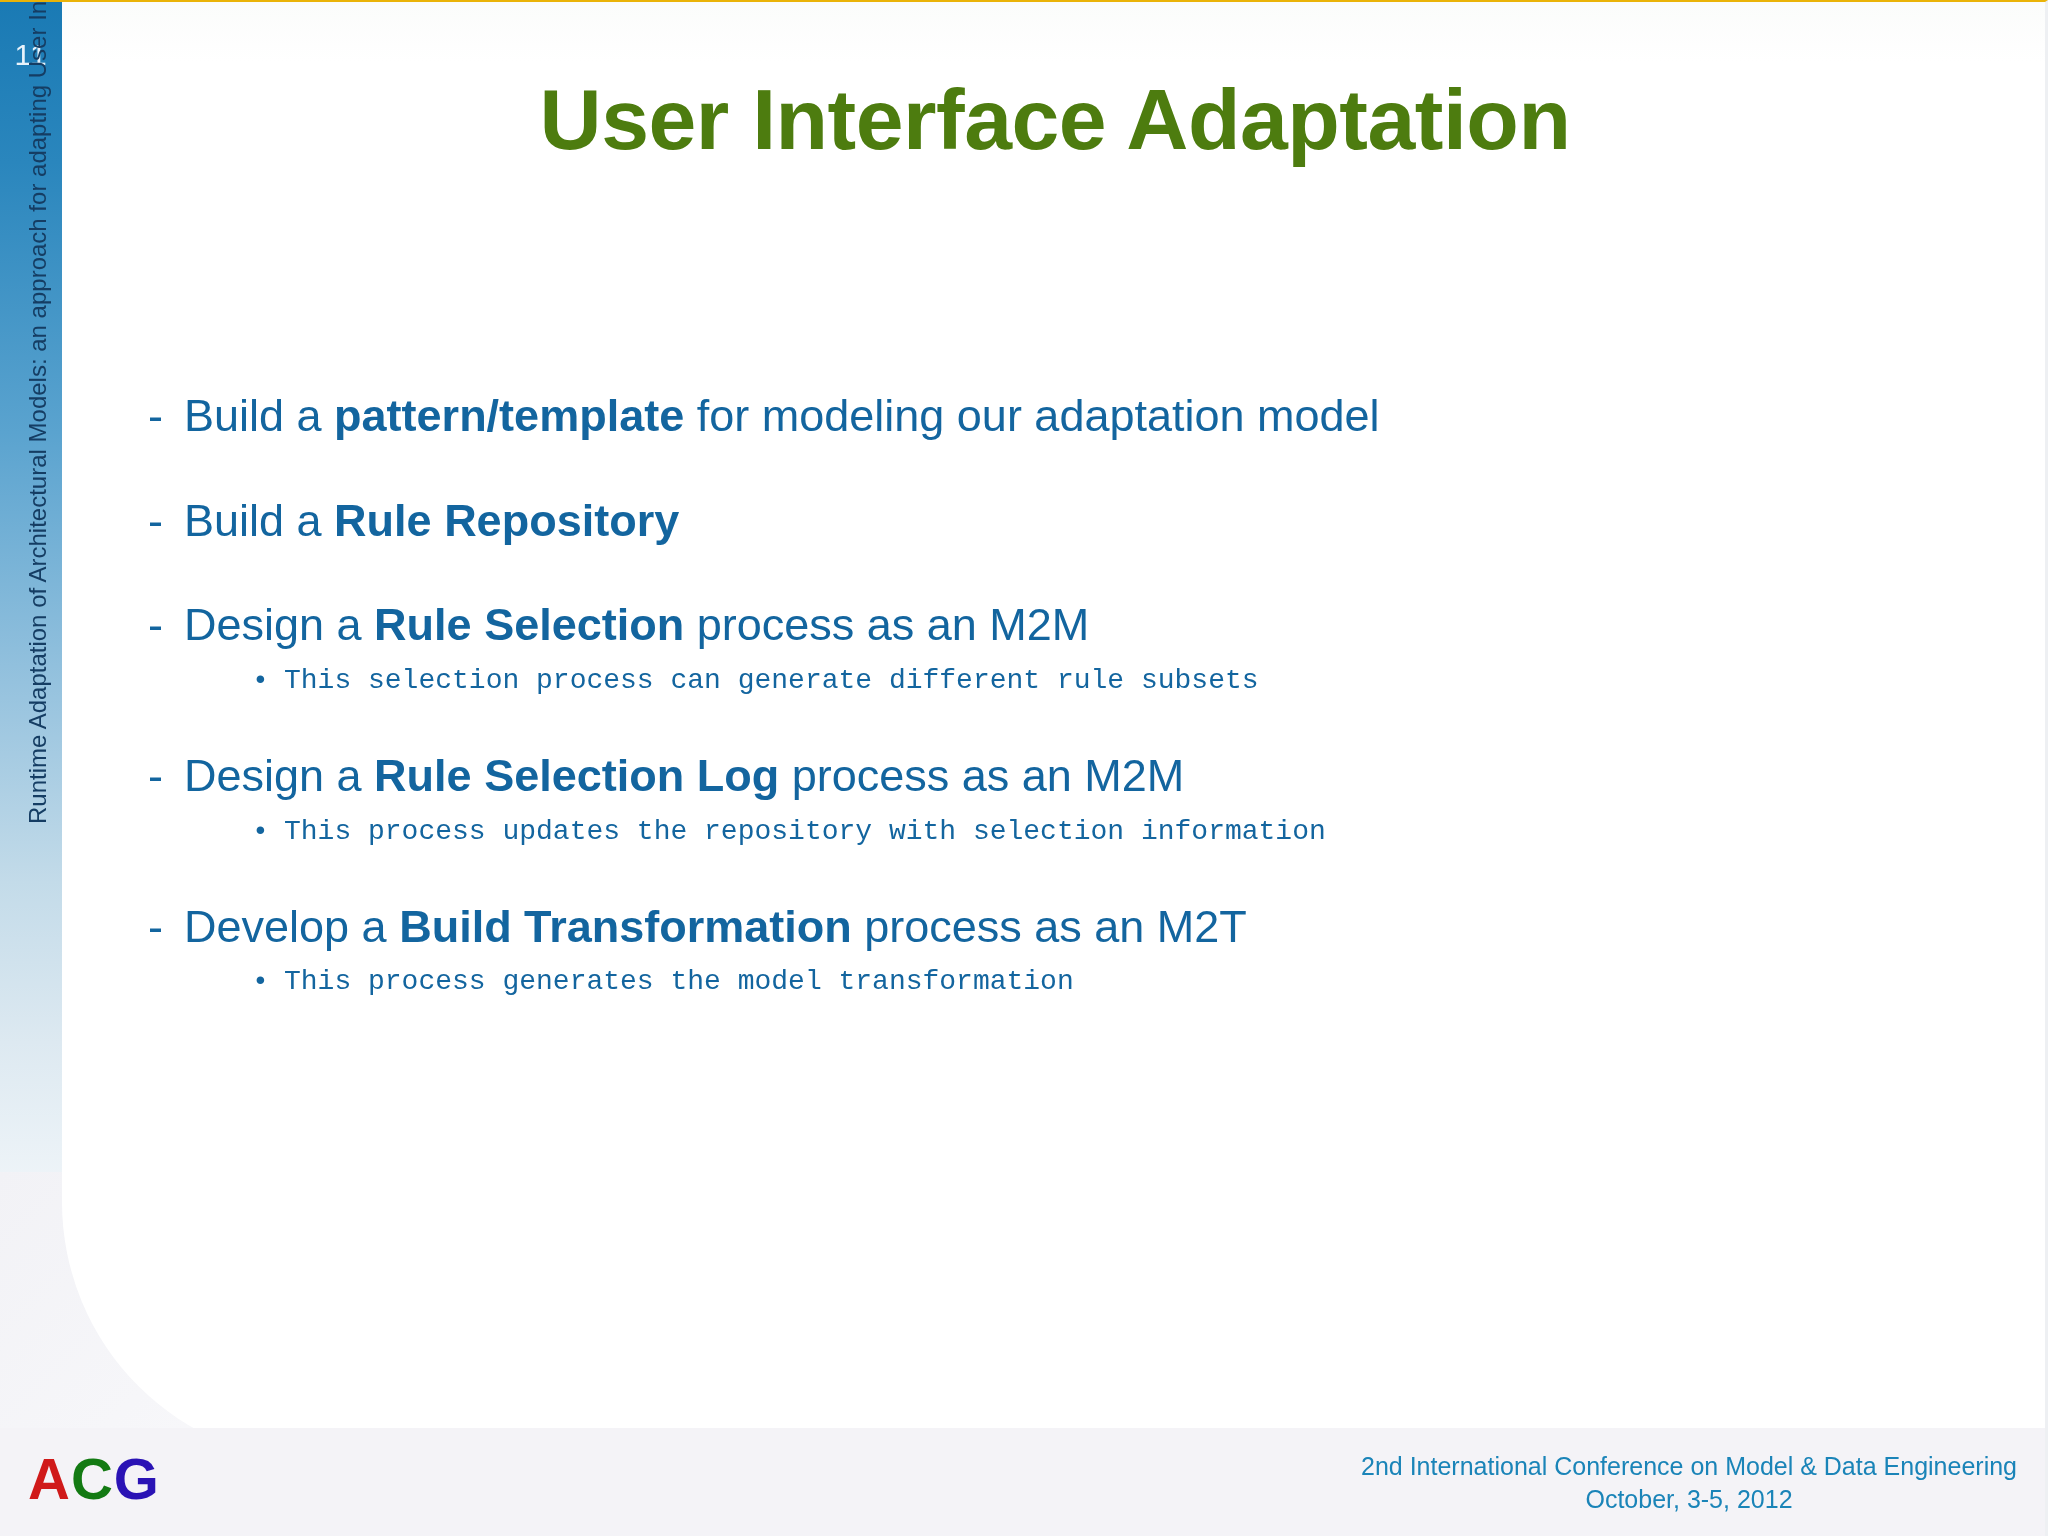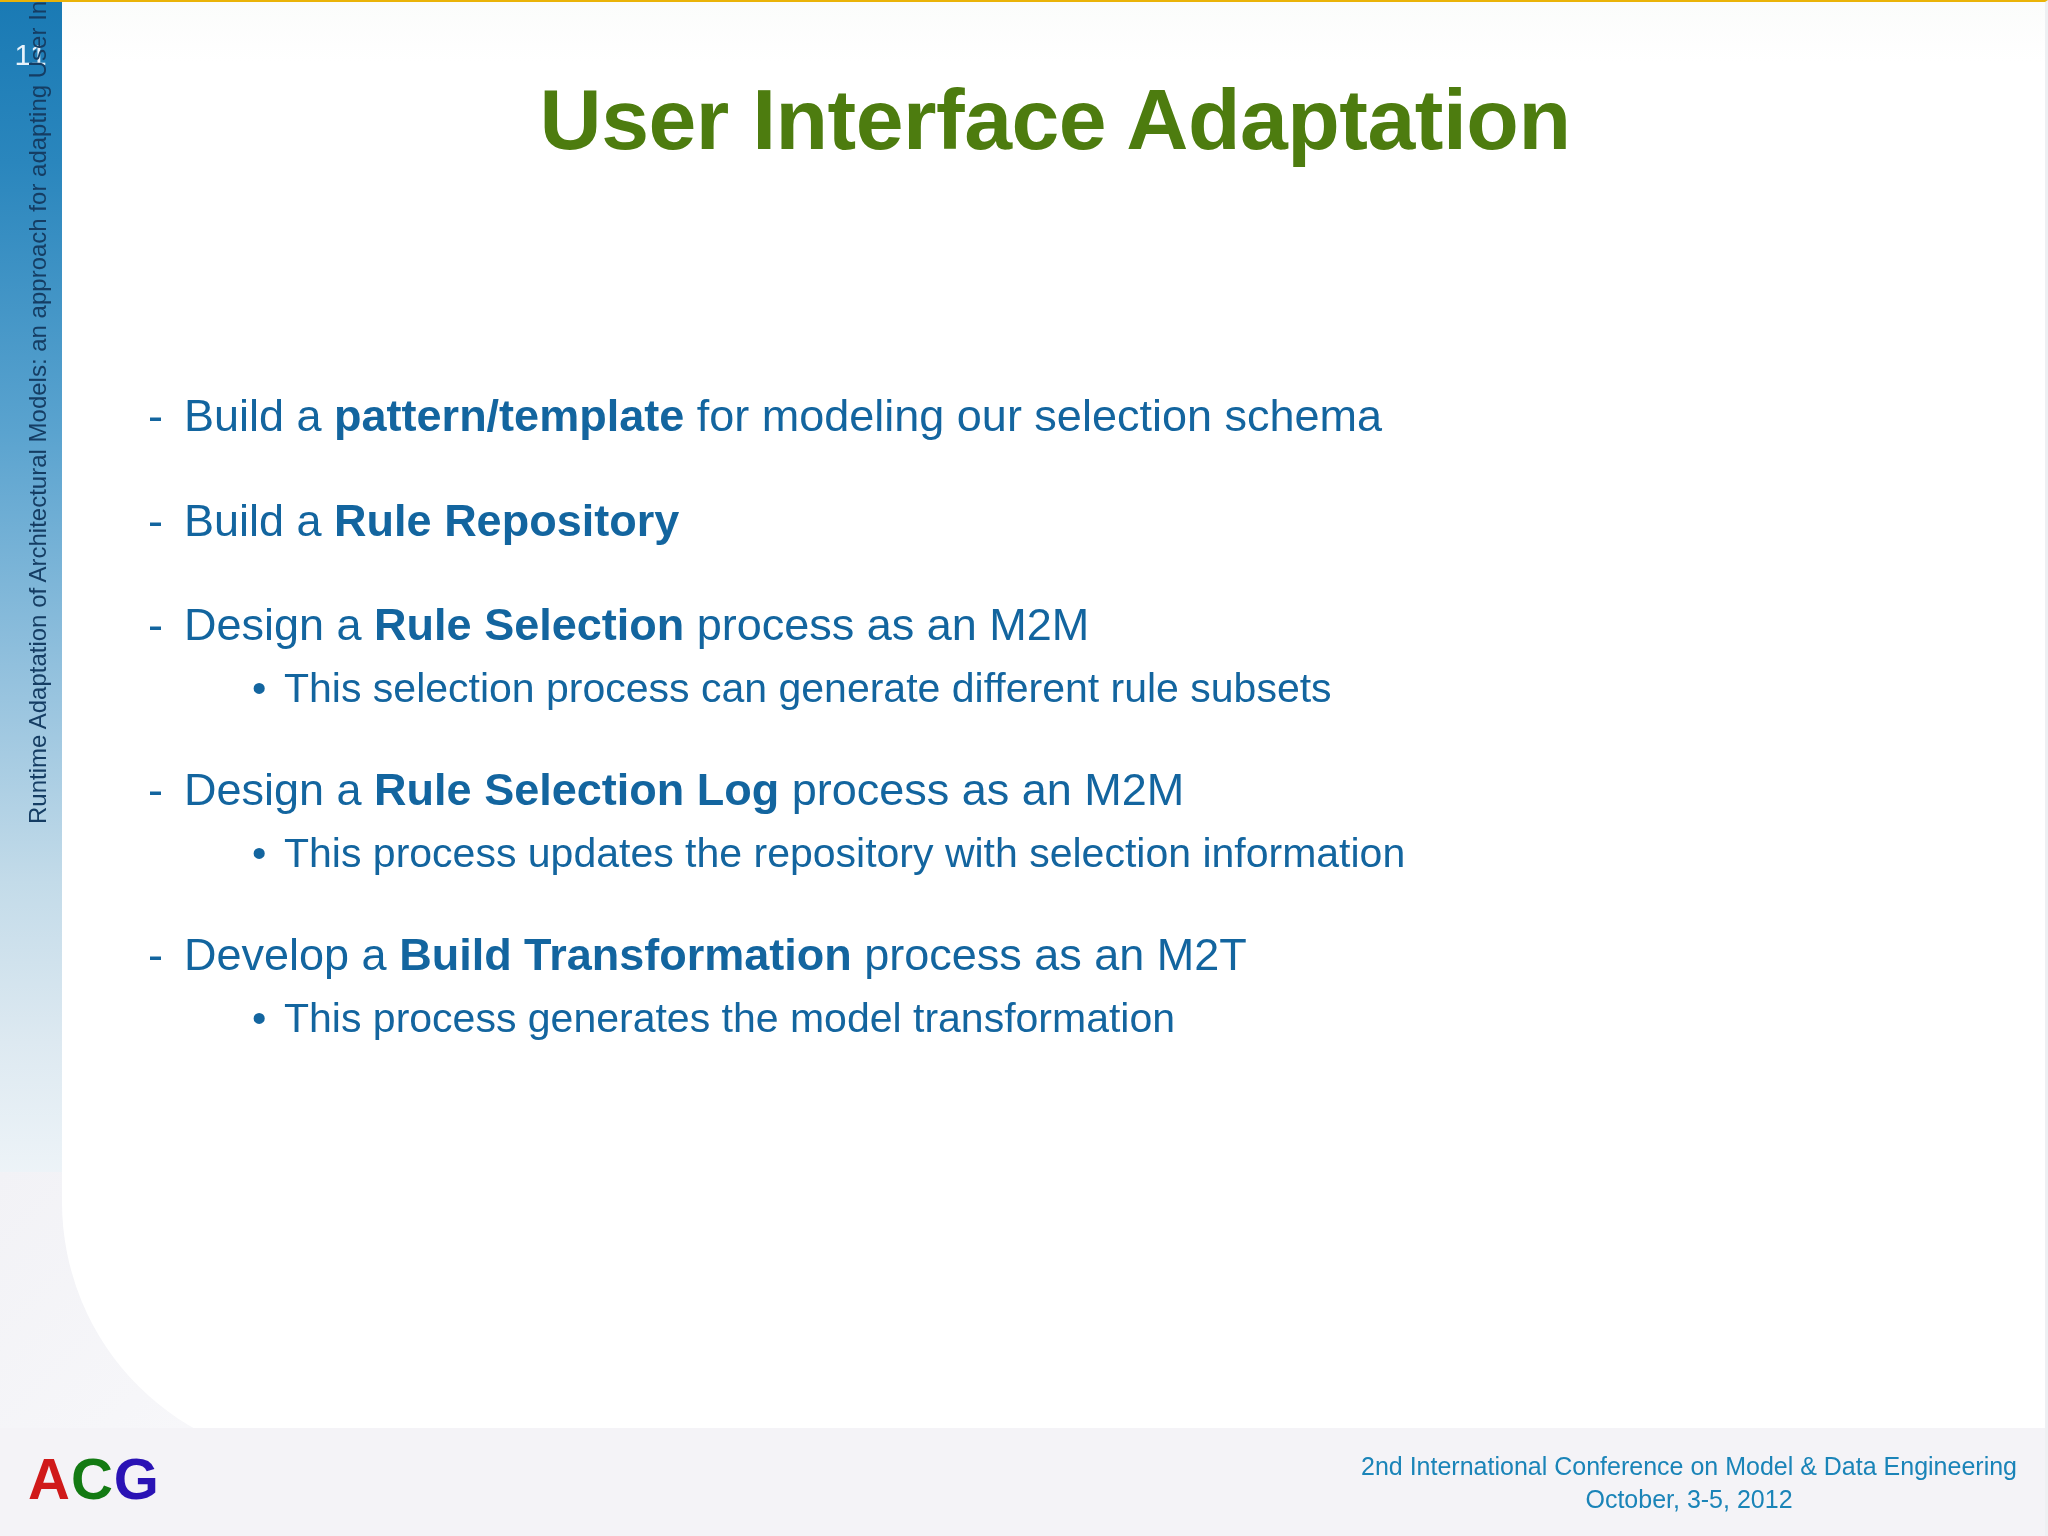--- a/index.html
+++ b/index.html
@@ -174,25 +174,26 @@
   }
   .lvl1 .marker {
     display: inline-block;
     width: 36px;
     color: #13659f;
   }
   .lvl1 b { font-weight: bold; }
 
   .lvl2 {
     position: relative;
-    font-size: 41px;
+    font-size: 28px;
     line-height: 1.08;
     color: #13659f;
     padding-left: 104px;
     white-space: nowrap;
+    font-family: Liberation Mono, monospace;
   }
   .lvl2 .marker {
     display: inline-block;
     width: 32px;
     color: #13659f;
   }
 
   .gap-lg { height: 56px; }
   .gap-sm { height: 16px; }
 </style>
@@ -212,21 +213,21 @@
     <span class="sidebar-title-inner">Runtime Adaptation of Architectural Models: an approach for adapting User Interfaces</span>
   </div>
 
   <div class="corner-panel"></div>
 
   <div class="title">User Interface Adaptation</div>
 
   <div class="body">
 
     <div class="lvl1">
-      <span class="marker">-</span><span>Build a </span><b>pattern/template</b><span> for modeling our selection schema</span>
+      <span class="marker">-</span><span>Build a </span><b>pattern/template</b><span> for modeling our adaptation model</span>
     </div>
 
     <div class="gap-lg"></div>
 
     <div class="lvl1">
       <span class="marker">-</span><span>Build a </span><b>Rule Repository</b><span></span>
     </div>
 
     <div class="gap-lg"></div>
 

